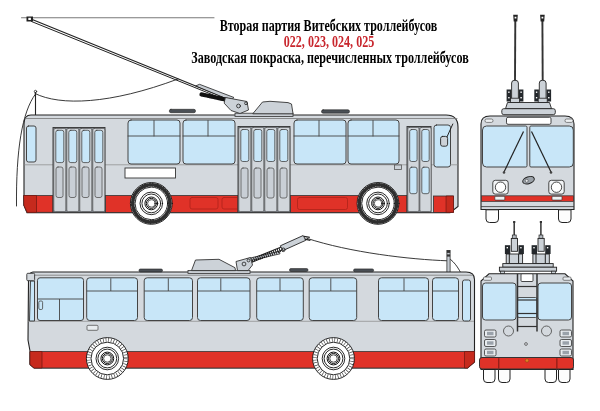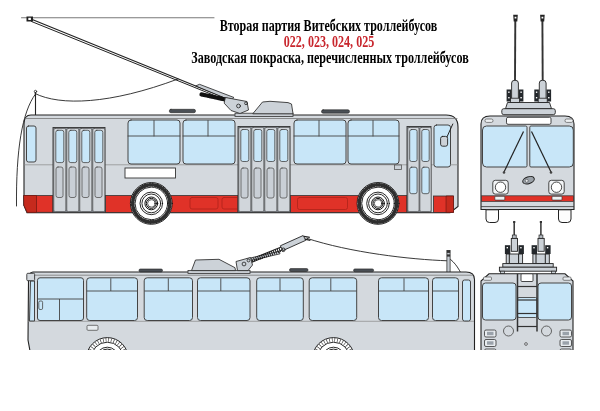--- a/index.html
+++ b/index.html
@@ -1,16 +1,16 @@
 <!DOCTYPE html>
 <html><head>
 <meta charset="utf-8">
 <style>
   html,body{margin:0;padding:0;background:#fff;}
-  #page{width:600px;height:350px;position:relative;overflow:hidden;background:#fff;}
+  #page{width:600px;height:411px;position:relative;overflow:hidden;background:#fff;}
 </style>
 </head>
 <body>
 <div id="page">
 <svg width="600" height="411" viewBox="0 0 600 411">
 <defs>
   <g id="wheel">
     <circle r="20.9" fill="#ffffff" stroke="#111" stroke-width="0.9"></circle>
     <circle r="18.6" fill="none" stroke="#2e2e2e" stroke-width="3.8" stroke-dasharray="0.62,2.05"></circle>
     <circle r="16.3" fill="#fff" stroke="#111" stroke-width="0.9"></circle>

